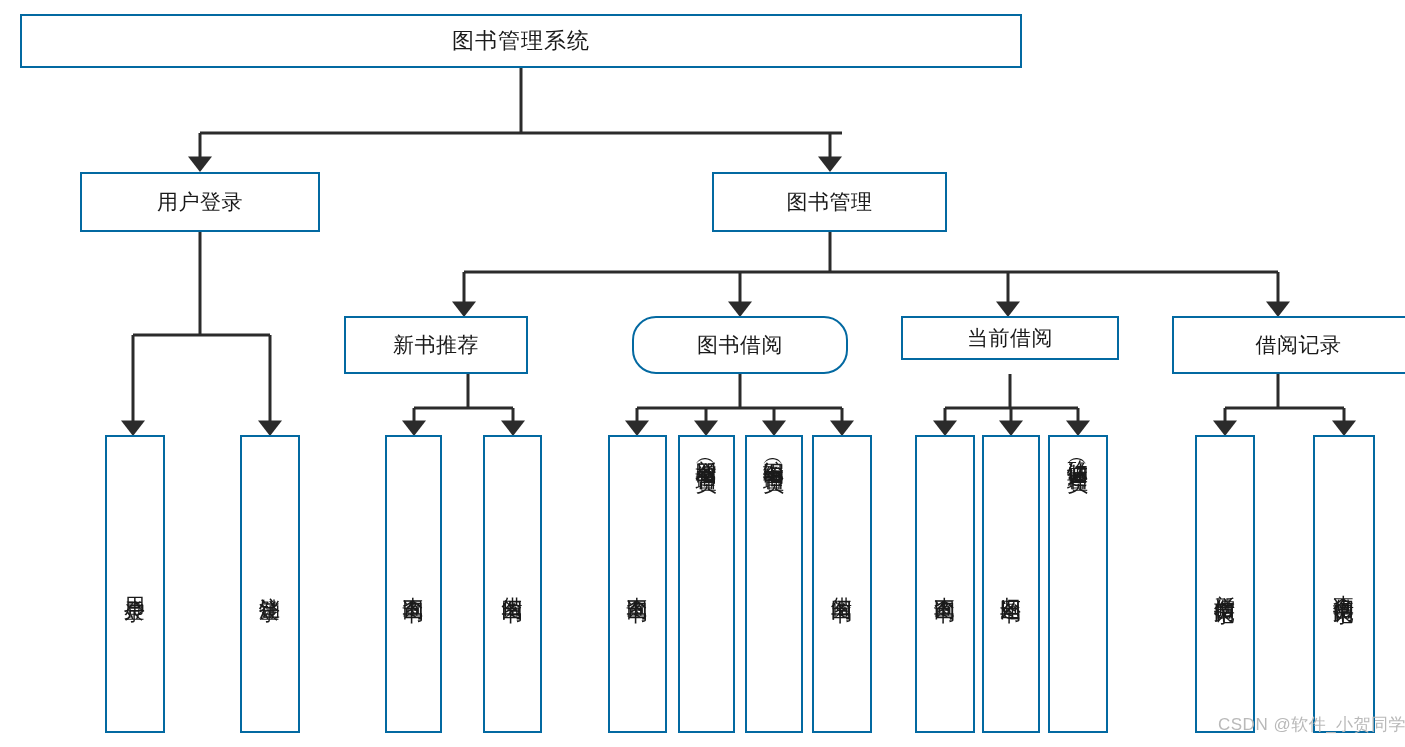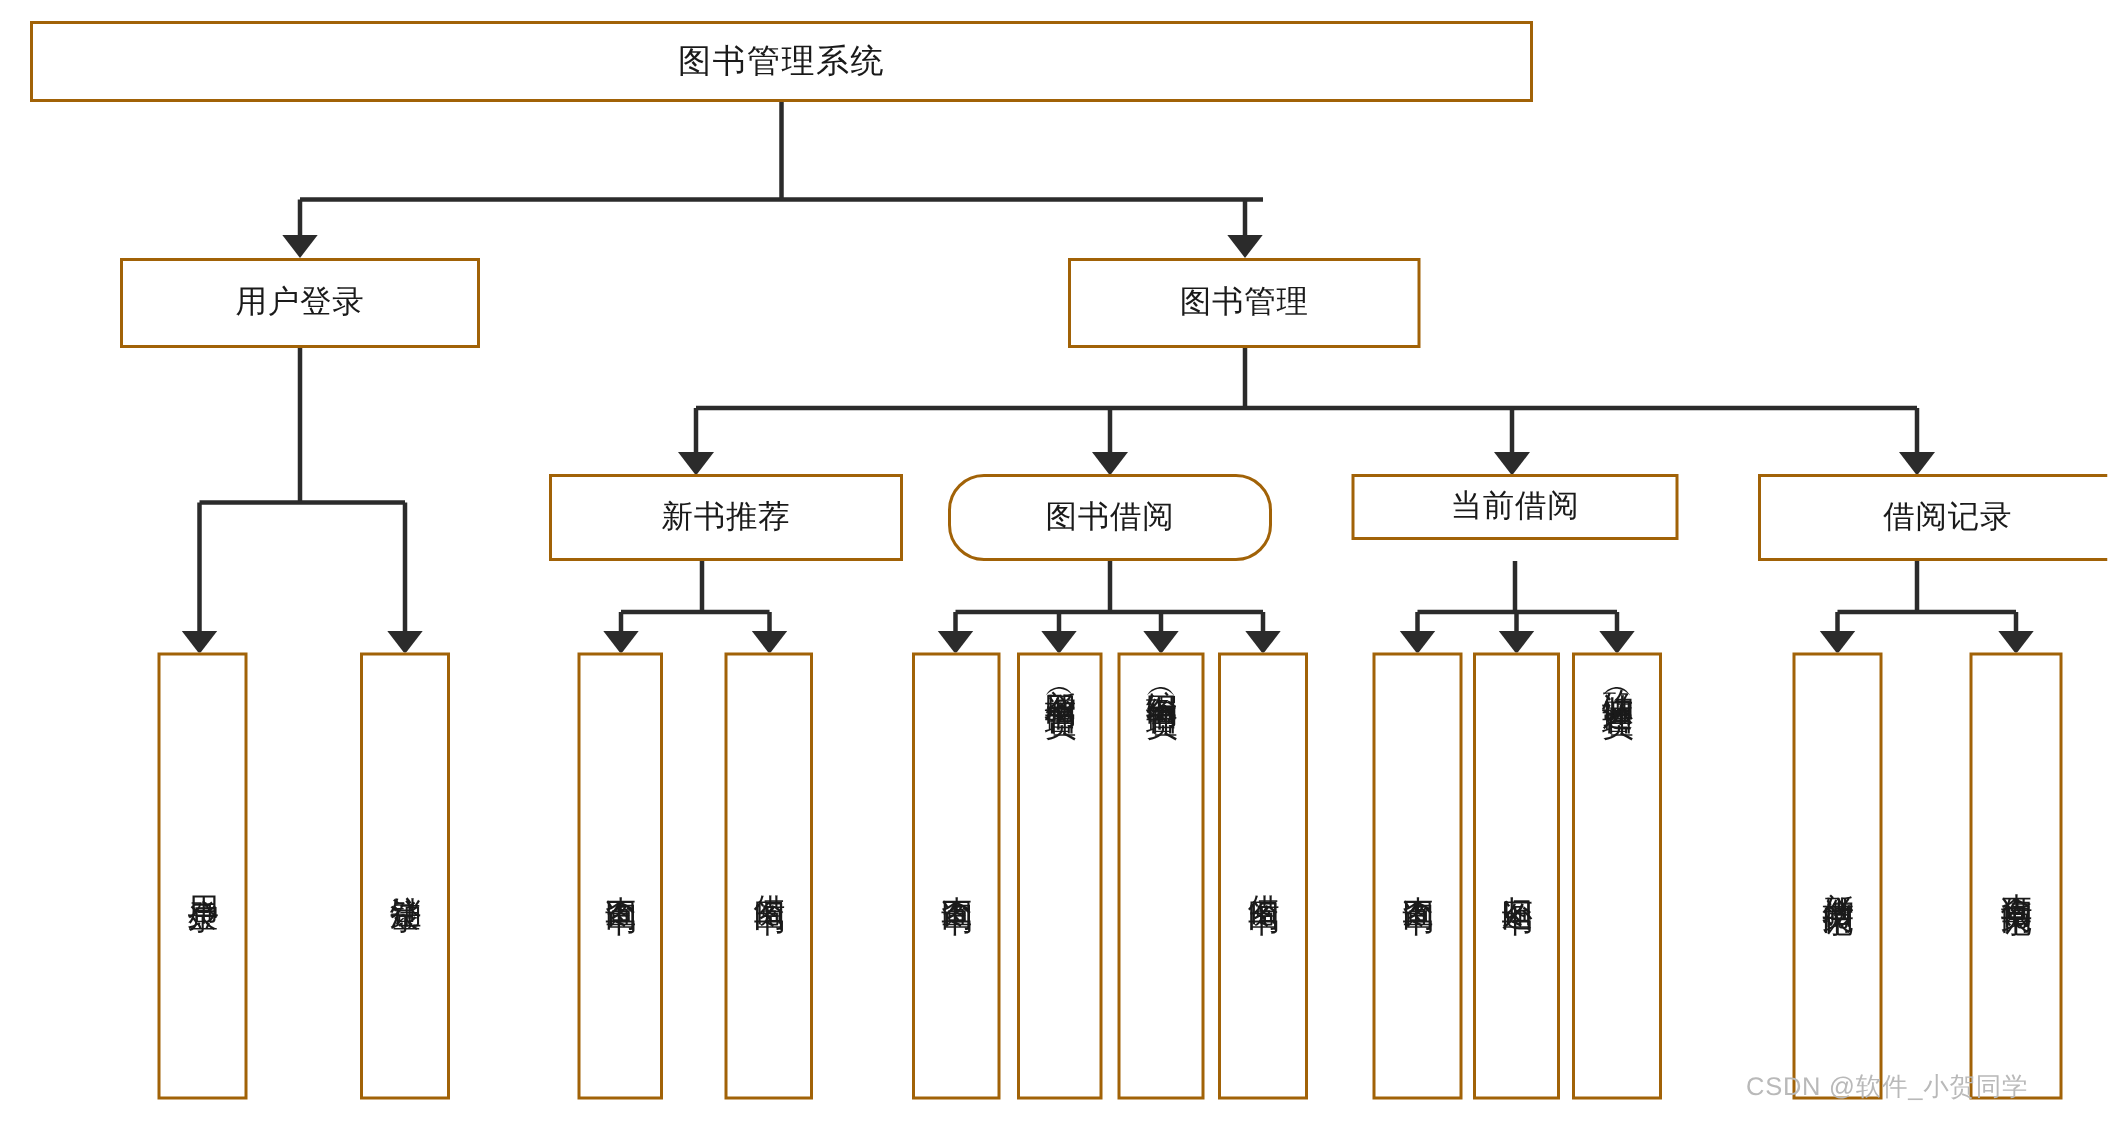--- a/index.html
+++ b/index.html
@@ -23,21 +23,21 @@
     left: 0;
     top: 0;
     width: 1405px;
     height: 747px;
     pointer-events: none;
   }
   .node {
     position: absolute;
     box-sizing: border-box;
     background: #ffffff;
-    border: 2px solid #a16207;
+    border: 2px solid #0369a1;
     display: flex;
     align-items: center;
     justify-content: center;
     color: #1a1a1a;
   }
   .node-label {
     display: block;
     text-align: center;
     line-height: 1.18;
     white-space: pre;
@@ -137,21 +137,21 @@
     <span class="node-label">图书管理系统</span>
   </div>
 
   <div class="node horiz" style="left:80px; top:172px; width:240px; height:60px;">
     <span class="node-label">用户登录</span>
   </div>
   <div class="node horiz" style="left:712px; top:172px; width:235px; height:60px;">
     <span class="node-label">图书管理</span>
   </div>
 
-  <div class="node horiz" style="left:366px; top:316px; width:236px; height:58px;">
+  <div class="node horiz" style="left:344px; top:316px; width:184px; height:58px;">
     <span class="node-label">新书推荐</span>
   </div>
   <div class="node horiz" style="left:632px; top:316px; width:216px; height:58px;border-radius:24px;">
     <span class="node-label">图书借阅</span>
   </div>
   <div class="node horiz" style="left:901px; top:316px; width:218px; height:44px;">
     <span class="node-label">当前借阅</span>
   </div>
   <div class="node horiz" style="left:1172px; top:316px; width:253px; height:58px;">
     <span class="node-label">借阅记录</span>
@@ -190,15 +190,15 @@
   <div class="node vert" style="left:1048px; top:435px; width:60px; height:298px;">
     <span class="node-label">确认归还（管理员）</span>
   </div>
   <div class="node vert centered" style="left:1195px; top:435px; width:60px; height:298px;">
     <span class="node-label">新增借阅记录</span>
   </div>
   <div class="node vert centered" style="left:1313px; top:435px; width:62px; height:298px;">
     <span class="node-label">查询借阅记录</span>
   </div>
 
-  <div class="watermark" style="left:1164px; top:713px;">CSDN @软件_小贺同学</div>
+  <div class="watermark" style="left:1218px; top:713px;">CSDN @软件_小贺同学</div>
 
 </div>
 
 </body></html>

